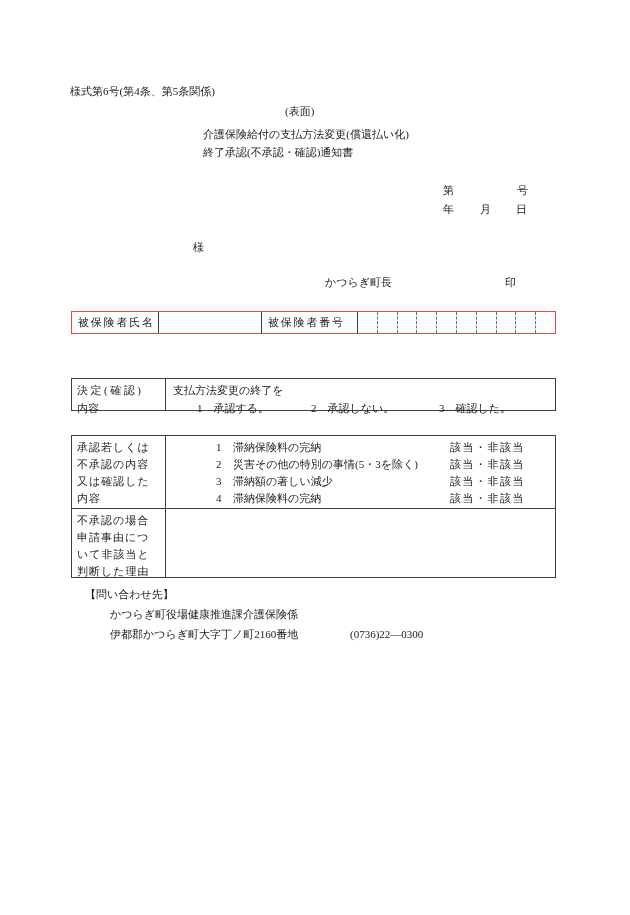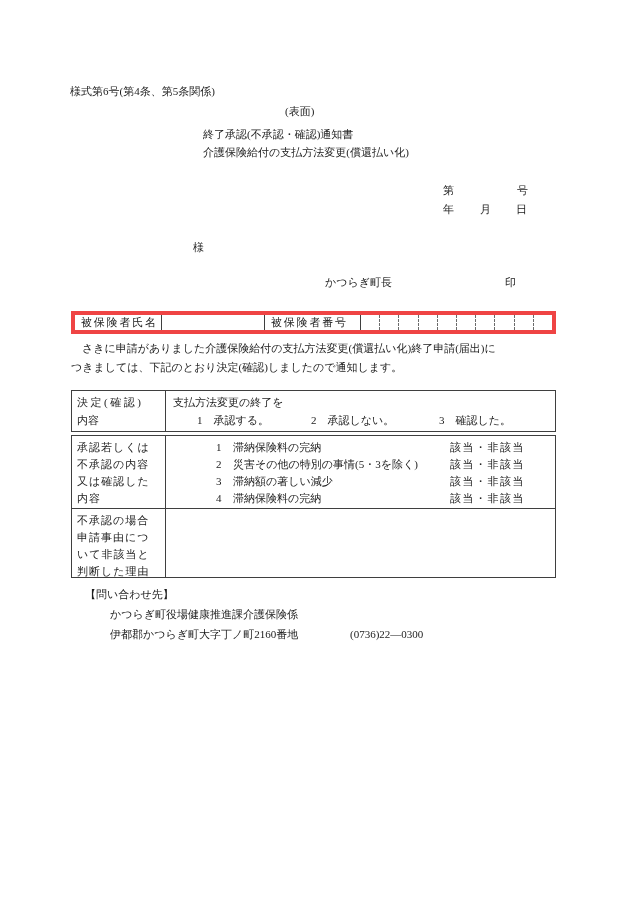--- a/index.html
+++ b/index.html
@@ -26,40 +26,40 @@
   .date-month { left:480px; top:202px; }
   .date-day   { left:516px; top:202px; }
 
   .addressee { left:193px; top:240px; }
   .issuer    { left:325px; top:275px; }
   .seal      { left:505px; top:275px; }
 
   
   .t1 {
     left:71px; top:311px; width:485px; height:23px;
-    border:4px solid #ef4444;
+    border:1px solid #ef4444;
     display:flex; box-sizing:border-box;
   }
   .t1 .cell { display:flex; align-items:center; box-sizing:border-box; }
   .t1 .lab  { padding-left:6px; letter-spacing:1.8px; }
   .t1 .c1 { width:87px;  border-right:1px solid #3f3f3f; }
   .t1 .c2 { width:103px; border-right:1px solid #3f3f3f; }
   .t1 .c3 { width:96px;  border-right:1px solid #3f3f3f; }
   .t1 .numarea { flex:1; display:flex; }
   .t1 .numcell { flex:1; box-sizing:border-box; }
   .t1 .numcell + .numcell { border-left:1px dashed #6a6a6a; }
 
   
   .para { left:71px; top:339px; width:492px; line-height:18.5px; }
 
   
   .t2 {
-    left:71px; top:378px; width:485px; height:42px;
+    left:71px; top:378px; width:485px; height:33px;
     border:1px solid #3f3f3f;
-    display:flex; box-sizing:border-box;margin-top:12px;
+    display:flex; box-sizing:border-box;
   }
   .t2 .head {
     width:94px; border-right:1px solid #3f3f3f;
     box-sizing:border-box; padding:2px 0 0 5px; line-height:18px;
   }
   .t2 .head .sp { letter-spacing:2.5px; }
   .t2 .body { position:relative; flex:1; padding:2px 0 0 7px; line-height:18px; box-sizing:border-box; }
   .t2 .opt  { position:absolute; top:20px; }
   .t2 .opt1 { left:31px; }
   .t2 .opt2 { left:145px; }
@@ -92,22 +92,22 @@
 </style>
 </head>
 <body>
 
 <div class="page">
 
   <div class="abs form-number">様式第6号(第4条、第5条関係)</div>
   <div class="abs side-label">(表面)</div>
 
   <div class="abs doc-title">
+    <div>介護保険給付の支払方法変更(償還払い化)</div>
     <div>終了承認(不承認・確認)通知書</div>
-    <div>介護保険給付の支払方法変更(償還払い化)</div>
   </div>
 
   <span class="abs doc-no-prefix">第</span>
   <span class="abs doc-no-suffix">号</span>
   <span class="abs date-year">年</span>
   <span class="abs date-month">月</span>
   <span class="abs date-day">日</span>
 
   <span class="abs addressee">様</span>
   <span class="abs issuer">かつらぎ町長</span>
@@ -124,24 +124,20 @@
       <div class="numcell"></div>
       <div class="numcell"></div>
       <div class="numcell"></div>
       <div class="numcell"></div>
       <div class="numcell"></div>
       <div class="numcell"></div>
       <div class="numcell"></div>
     </div>
   </div>
 
-  <div class="abs para">
-    <div>　さきに申請がありました介護保険給付の支払方法変更(償還払い化)終了申請(届出)に</div>
-    <div>つきましては、下記のとおり決定(確認)しましたので通知します。</div>
-  </div>
 
   <div class="abs t2">
     <div class="head">
       <div class="sp">決定(確認)</div>
       <div>内容</div>
     </div>
     <div class="body">
       <div>支払方法変更の終了を</div>
       <span class="opt opt1">1　承認する。</span>
       <span class="opt opt2">2　承認しない。</span>

